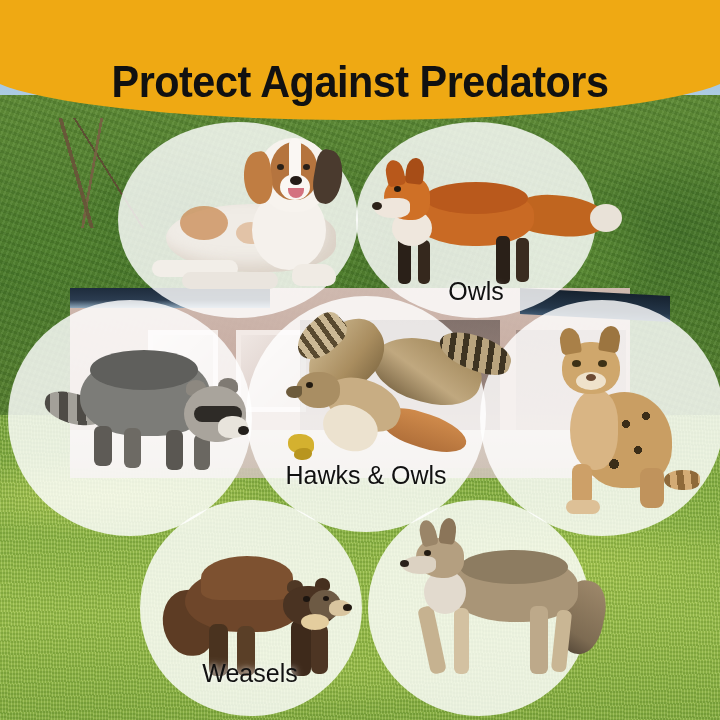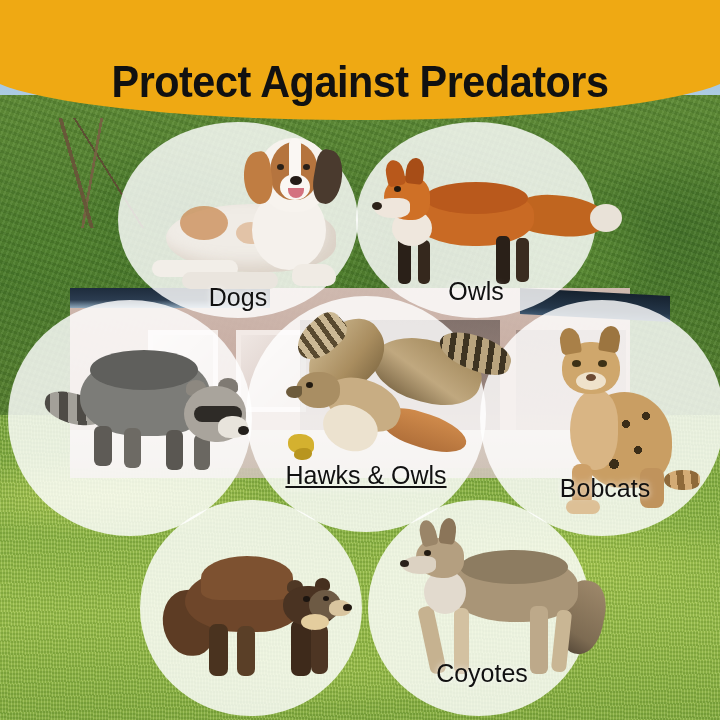--- a/index.html
+++ b/index.html
@@ -457,22 +457,20 @@
     <div class="an-part coy-legFR"></div>
     <div class="an-part coy-chest"></div>
     <div class="an-part coy-head"></div>
     <div class="an-part coy-earL"></div>
     <div class="an-part coy-earR"></div>
     <div class="an-part coy-snout"></div>
     <div class="an-part coy-eye"></div>
     <div class="an-part coy-nose"></div>
   </div>
 
-  <div class="petal-label" style="left:148px; top:283px; width:180px;">Dogs</div>
   <div class="petal-label" style="left:386px; top:277px; width:180px;">Owls</div>
-  <div class="petal-label" style="left:256px; top:461px; width:220px;text-decoration:underline;">Hawks &amp; Owls</div>
-  <div class="petal-label" style="left:515px; top:474px; width:180px;">Bobcats</div>
-  <div class="petal-label" style="left:392px; top:659px; width:180px;">Coyotes</div>
+  <div class="petal-label" style="left:256px; top:461px; width:220px;">Hawks &amp; Owls</div>
+  <div class="petal-label" style="left:160px; top:659px; width:180px;">Weasels</div>
 
   <div class="header-band"></div>
   <h1 class="header-title">Protect Against Predators</h1>
 
 </div>
 
 </body></html>

